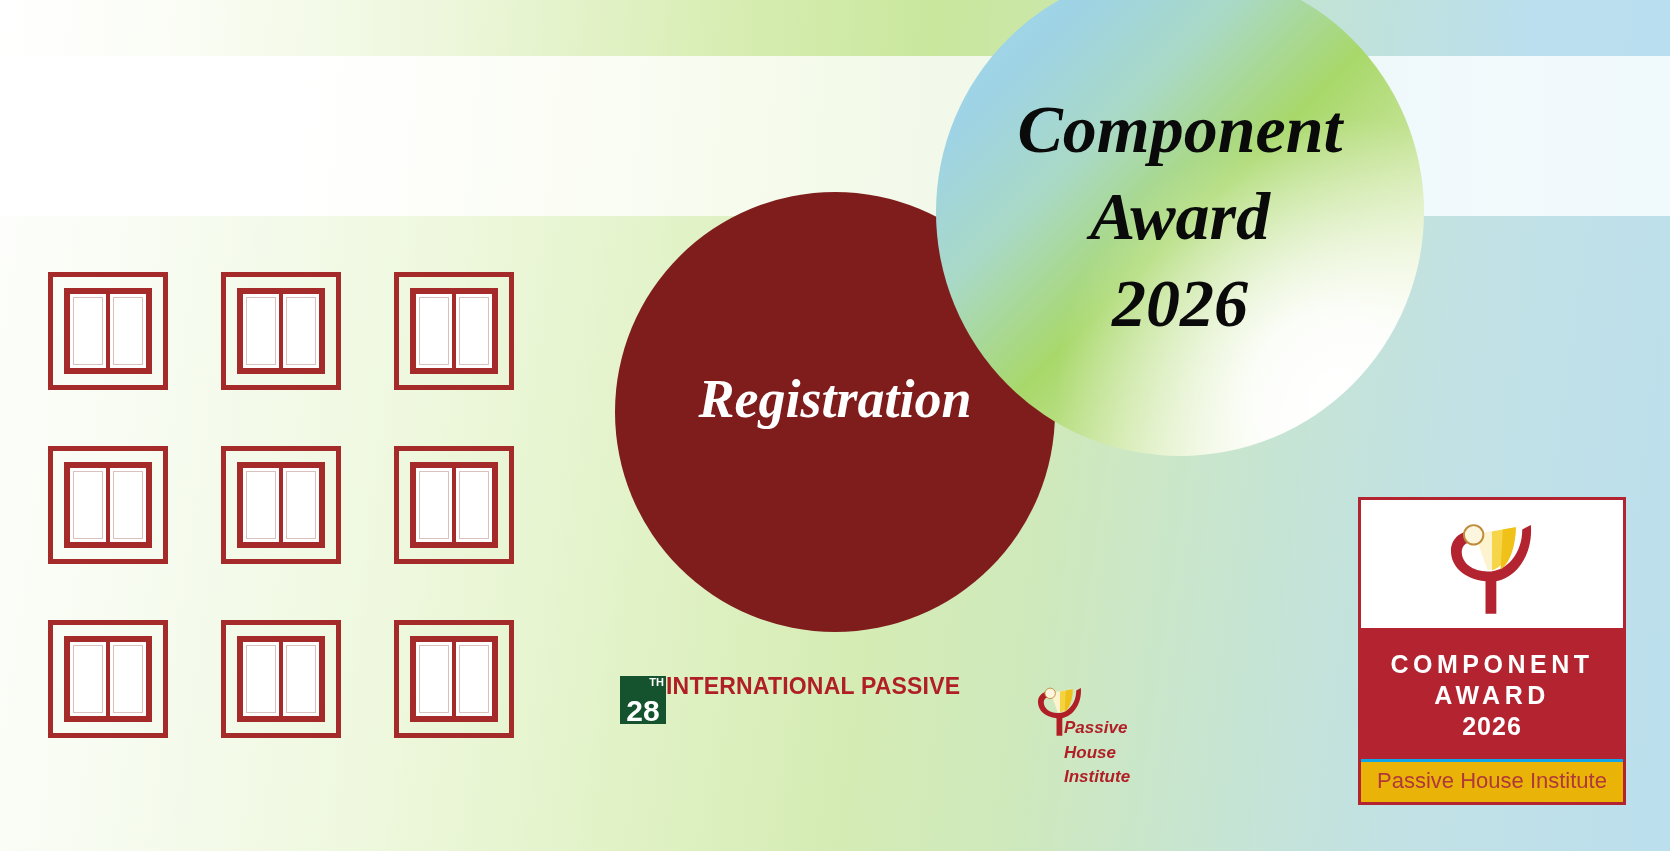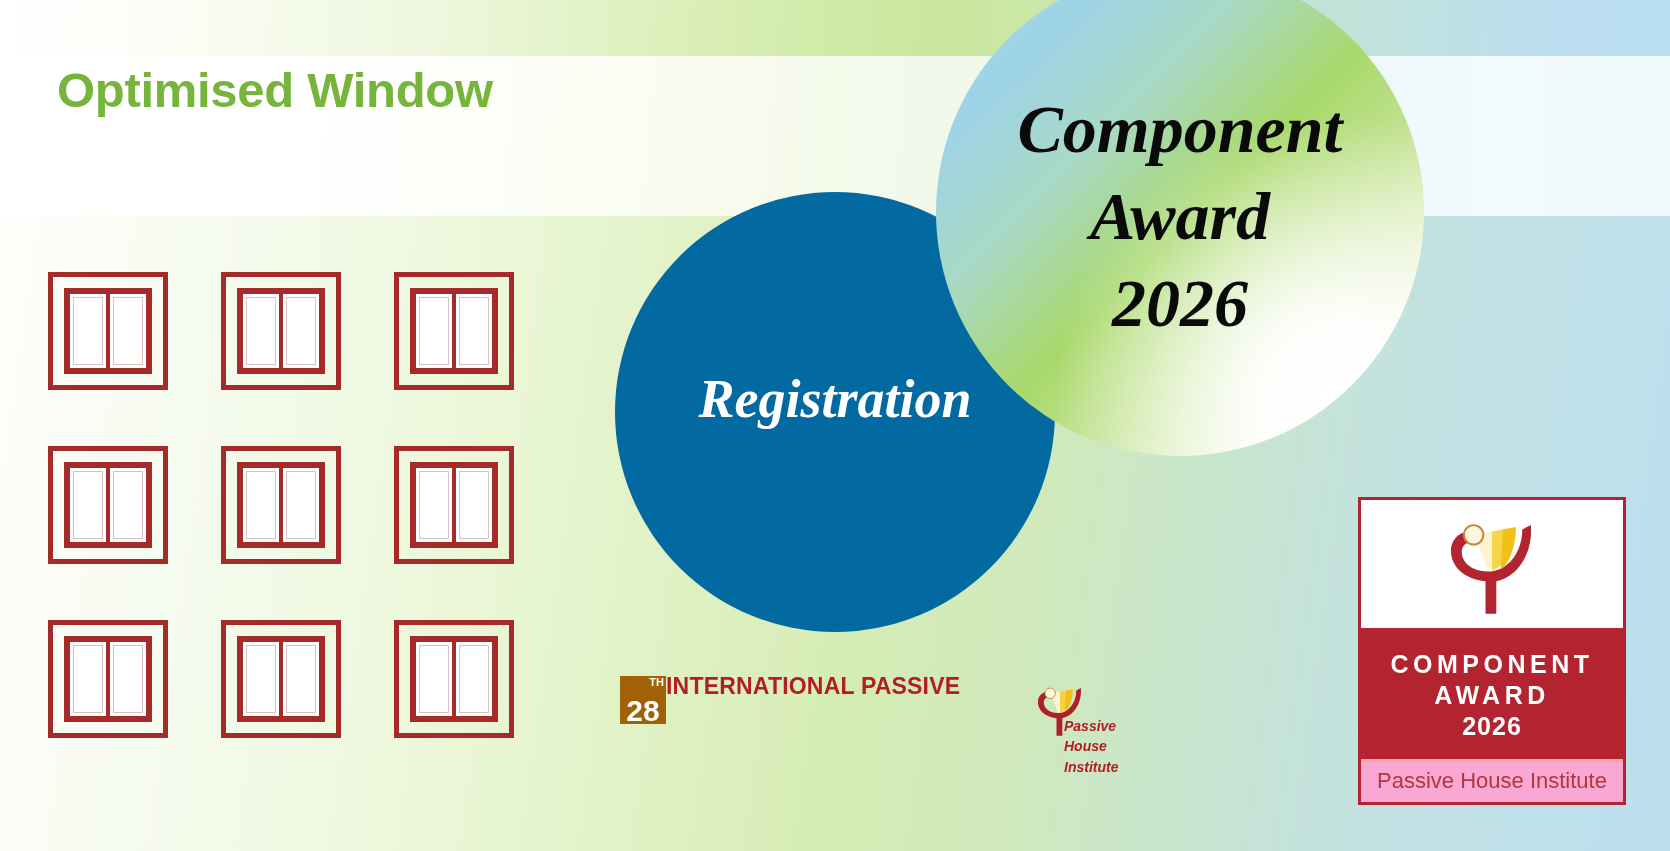--- a/index.html
+++ b/index.html
@@ -183,21 +183,21 @@
   }
 
   
   .green-circle {
     position: absolute;
     left: 615px;
     top: 192px;
     width: 440px;
     height: 440px;
     border-radius: 50%;
-    background: #0369a1;
+    background: #7f1d1d;
   }
   .green-circle-text {
     position: absolute;
     left: 0;
     top: 172px;
     width: 100%;
     text-align: center;
     font-family: "Liberation Serif", "DejaVu Serif", serif;
     font-style: italic;
     font-weight: bold;
@@ -211,21 +211,21 @@
     position: absolute;
     left: 620px;
     top: 672px;
     display: flex;
     align-items: flex-start;
   }
   .conf-badge {
     position: relative;
     width: 46px;
     height: 48px;
-    background: #a16207;
+    background: #14532d;
     margin-top: 4px;
     flex: 0 0 auto;
   }
   .conf-badge-num {
     position: absolute;
     left: 0;
     bottom: -2px;
     width: 100%;
     text-align: center;
     color: #ffffff;
@@ -259,21 +259,21 @@
   }
   .phi-mark-wrap {
     position: relative;
     width: 60px;
     height: 58px;
   }
   .phi-text {
     margin-top: -22px;
     margin-left: 34px;
     color: #b01f26;
-    font-size: 14px;
+    font-size: 17px;
     font-style: italic;
     font-weight: bold;
     line-height: 1.45;
     width: 95px;
   }
 
   
   .award-badge {
     position: absolute;
     left: 1358px;
@@ -315,42 +315,41 @@
     letter-spacing: 4.5px;
     line-height: 1.22;
   }
   .award-badge-line3 {
     font-size: 25px;
     font-weight: bold;
     letter-spacing: 1px;
     line-height: 1.3;
   }
   .award-badge-bottom {
-    background: #f9a8d4;
-    border-top: 3px solid #fca5a5;
+    background: #eab308;
+    border-top: 3px solid #0ea5e9;
     text-align: center;
     padding: 6px 0 8px;
     color: #b0383a;
     font-size: 22px;
     line-height: 1.2;
   }
 </style>
 </head>
 <body>
 
 <div class="banner">
 
   <div class="bg-base"></div>
   <div class="bg-band-lower"></div>
   <div class="bg-band-mid"></div>
   <div class="bg-right-white"></div>
   <div class="bg-band-top"></div>
 
   <div class="headline">
-    <div>Optimised Window</div>
   </div>
 
   <div class="window-grid">
     <div class="window-icon">
       <div class="window-inner">
         <div class="window-pane">
             <div class="glass"></div>
           </div>
         <div class="window-pane">
             <div class="glass"></div>

